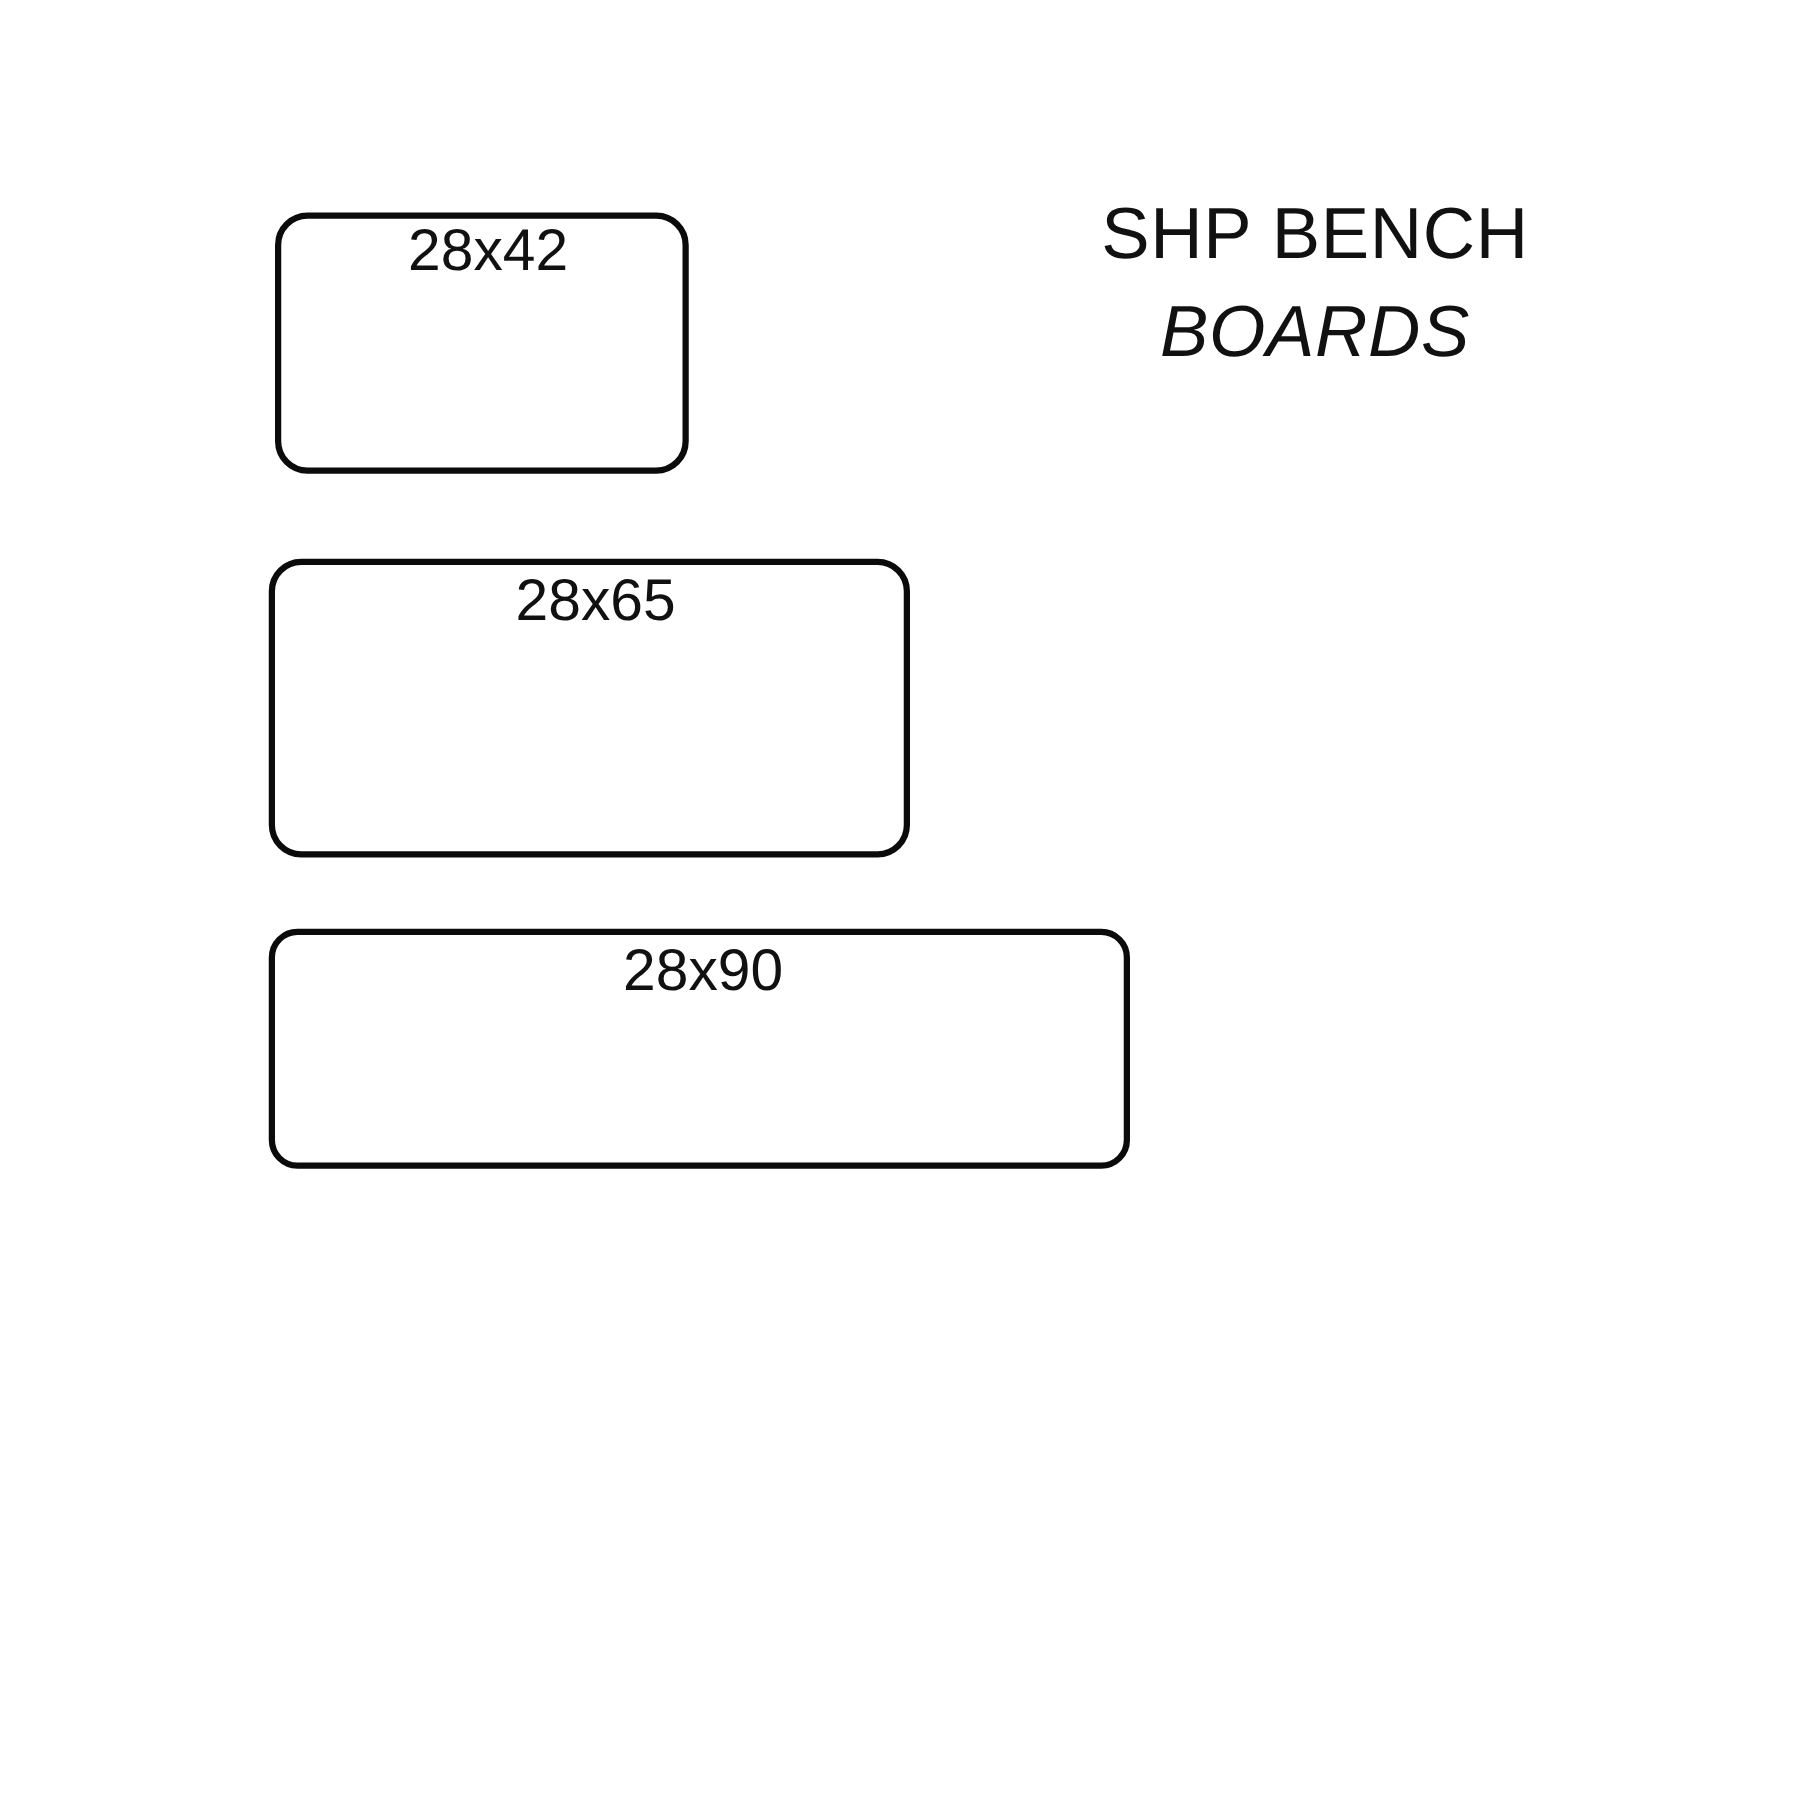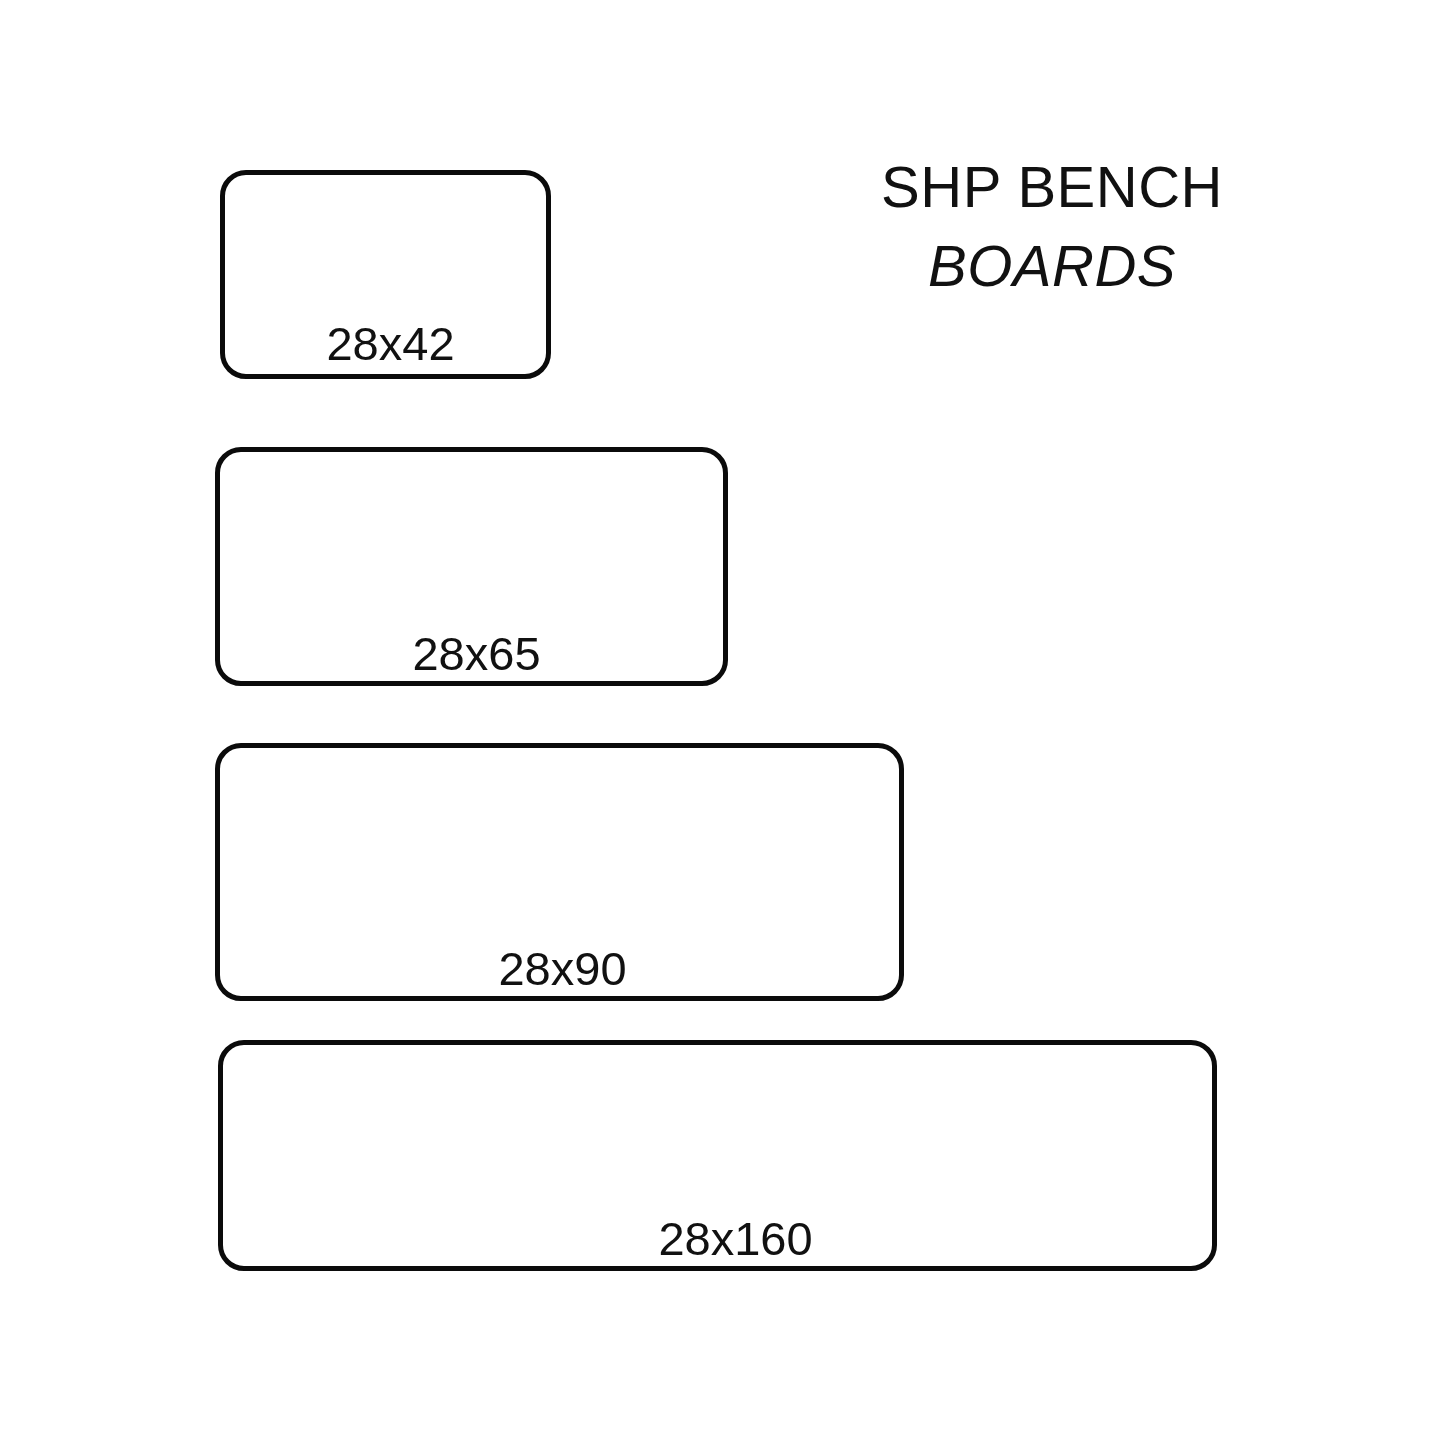--- a/index.html
+++ b/index.html
@@ -42,36 +42,36 @@
     font-style: italic;
   }
   
   .board {
     position: absolute;
     box-sizing: border-box;
     background: #ffffff;
     border: 5px solid #0b0b0b;
     border-radius: 26px;
     display: flex;
-    align-items: flex-end;
+    align-items: flex-start;
     justify-content: center;
   }
   .board-label {
     font-family: "Liberation Sans", sans-serif;
     font-size: 47px;
     font-weight: 400;
     color: #111111;
     letter-spacing: 0px;
     white-space: nowrap;
     user-select: none;
   }
   
   #board-0 { left: 220px; top: 170px;  width: 331px; height: 209px; }
   #board-1 { left: 215px; top: 447px;  width: 513px; height: 239px; }
-  #board-2 { left: 215px; top: 743px;  width: 689px; height: 258px; }
+  #board-2 { left: 215px; top: 743px;  width: 689px; height: 192px; border-radius: 23px; }
   #board-3 { left: 218px; top: 1040px; width: 999px; height: 231px; }
 
   
   #board-0 .board-label { transform: translate(5px, -3px); }
   #board-1 .board-label { transform: translate(5px, 0px); }
   #board-2 .board-label { transform: translate(3px, 0px); }
   #board-3 .board-label { transform: translate(18px, 0px); }
 </style>
 </head>
 <body>
@@ -88,17 +88,14 @@
   </div>
 
   <div class="board" id="board-1">
     <span class="board-label">28x65</span>
   </div>
 
   <div class="board" id="board-2">
     <span class="board-label">28x90</span>
   </div>
 
-  <div class="board" id="board-3">
-    <span class="board-label">28x160</span>
-  </div>
 
 </div>
 
 </body></html>

